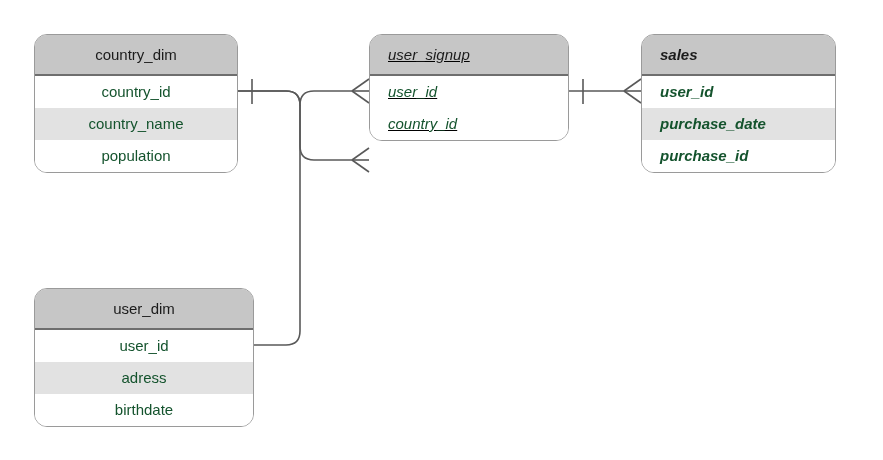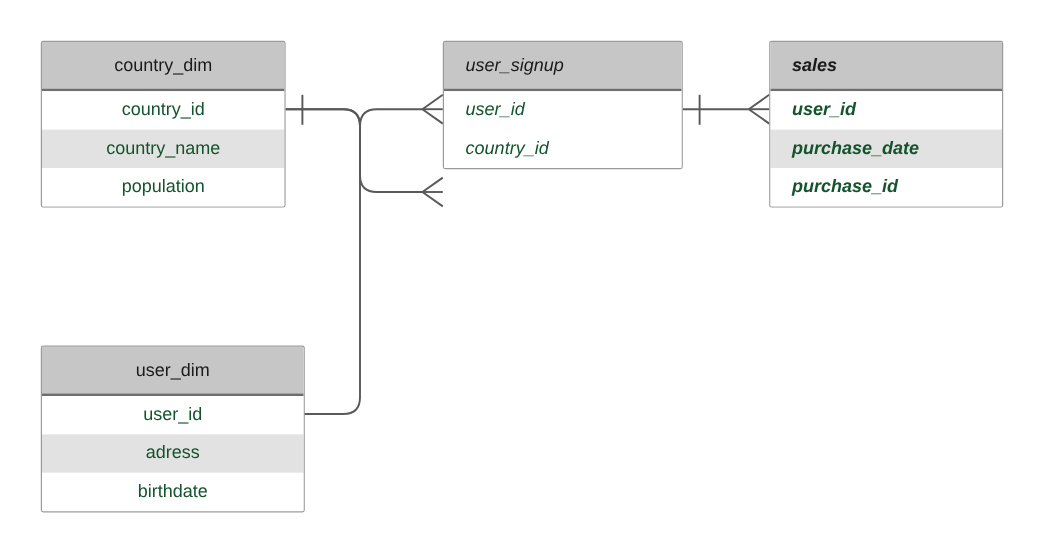--- a/index.html
+++ b/index.html
@@ -26,21 +26,21 @@
     top: 0;
     width: 883px;
     height: 460px;
   }
 
   
   .entity {
     position: absolute;
     box-sizing: border-box;
     border: 1px solid #9a9a9a;
-    border-radius: 2px;
+    border-radius: 13px;
     background: #ffffff;
     overflow: hidden;
     z-index: 5;
   }
   .entity-header {
     height: 39px;
     line-height: 39px;
     background: #c6c6c6;
     border-bottom: 2px solid #6e6e6e;
     color: #1b1b1b;
@@ -125,21 +125,21 @@
     </g>
   </svg>
 
   <div class="entity align-center" style="left:34px; top:34px; width:204px;">
     <div class="entity-header">country_dim</div>
     <div class="entity-row">country_id</div>
     <div class="entity-row striped">country_name</div>
     <div class="entity-row">population</div>
   </div>
 
-  <div class="entity align-left" style="left:369px; top:34px; width:200px;">
+  <div class="entity align-left" style="left:369px; top:34px; width:200px;text-decoration:underline;">
     <div class="entity-header">user_signup</div>
     <div class="entity-row">user_id</div>
     <div class="entity-row">country_id</div>
   </div>
 
   <div class="entity align-left" style="left:641px; top:34px; width:195px;font-weight:bold;">
     <div class="entity-header">sales</div>
     <div class="entity-row">user_id</div>
     <div class="entity-row striped">purchase_date</div>
     <div class="entity-row">purchase_id</div>

